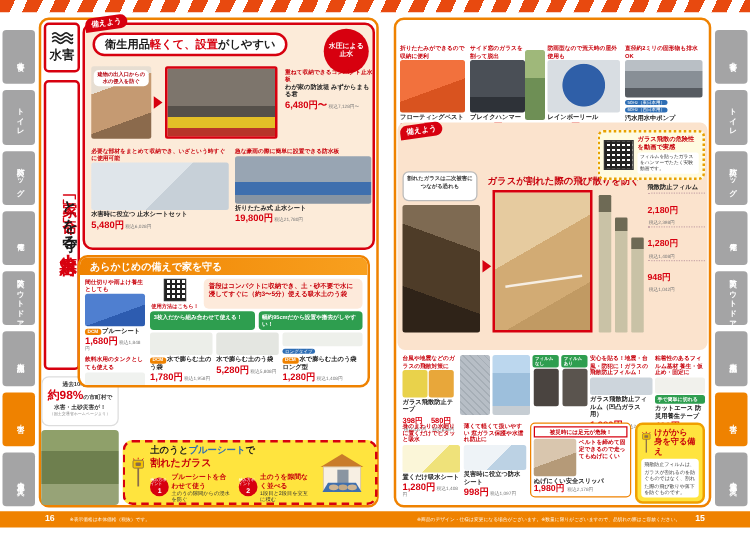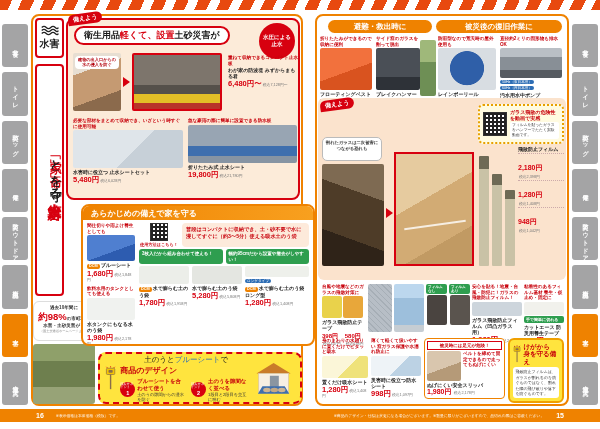--- a/index.html
+++ b/index.html
@@ -66,21 +66,21 @@
   .prod-name { font-size:5px; font-weight:bold; color:#222; line-height:1.2; }
   .brand { display:inline-block; background:#ef8200; color:#fff; font-size:3.8px; padding:0 2px; border-radius:2px;
     font-weight:bold; margin-right:1px; }
   .chip { display:inline-block; background:#2e6eb5; color:#fff; font-size:3.6px; padding:0 2px; border-radius:2px; margin:0 1px 1px 0; }
   .gchip { display:inline-block; background:#2e9e4f; color:#fff; font-size:4px; font-weight:bold; padding:1px 2px; border-radius:2px; }
   .priceline { line-height:1; }
   .price { color:#d7000f; font-weight:bold; font-size:7.5px; }
   .tax { color:#777; font-size:3.8px; margin-left:1px; }
 
   
-  #sec-prepare { position:absolute; left:81px; top:204px; width:234px; height:142px; background:#fff;
+  #sec-prepare { position:absolute; left:62px; top:204px; width:234px; height:106px; background:#fff;
     border:2px solid #ef8200; border-radius:8px; overflow:hidden; }
   .sec-header { height:14px; background:linear-gradient(90deg,#ef8200,#f8a01f); color:#fff; font-size:8px; font-weight:bold;
     display:flex; align-items:center; padding-left:8px; }
   .prepare-body { padding:3px 4px; display:flex; gap:4px; }
   #prep-col1 { width:52px; display:flex; flex-direction:column; gap:3px; }
   #prep-col2 { flex:1; }
   .prep-top { display:flex; gap:3px; margin-bottom:2px; }
   .qr-block { width:40px; display:flex; flex-direction:column; align-items:center; gap:1px; }
   .qr { width:18px; height:18px; border:1px solid #333; background:
       repeating-linear-gradient(0deg,#222 0 2px,transparent 2px 4px),
@@ -89,21 +89,21 @@
   .feature-box { flex:1; background:#fdeadb; border-radius:4px; color:#c7000b; font-weight:bold; font-size:5.2px;
     line-height:1.35; padding:3px 4px; }
   .gbadges { display:flex; gap:3px; margin-bottom:2px; }
   .gbadge { flex:1; background:#2e9e4f; color:#fff; font-size:4.5px; font-weight:bold; border-radius:3px; padding:2px 3px; line-height:1.25; }
   .prep-row3 { display:flex; gap:3px; }
 
   
   .tipbox { position:absolute; background:#ffe43e; border:2px dashed #d7000f; border-radius:8px; display:flex;
     align-items:center; padding:3px 5px; gap:4px; }
   #tip-left { left:98px; top:352px; width:204px; height:52px; }
-  .tip-title1 { font-size:7.5px; font-weight:normal;margin-left:24px; }
+  .tip-title1 { font-size:7.5px; font-weight:bold; }
   .tip-title2 { color:#c7000b; font-size:8px; font-weight:bold; }
   .tip-points { display:flex; gap:6px; margin-top:2px; }
   .point { display:flex; gap:2px; align-items:center; }
   .point-circle { width:15px; height:15px; background:#d7000f; color:#fff; border-radius:50%; font-size:3.2px;
     display:flex; flex-direction:column; align-items:center; justify-content:center; line-height:1.1; flex:none; }
   .point-circle b { font-size:5.5px; }
   .point-head { color:#c7000b; font-weight:bold; font-size:5.4px; }
   .point-sub { font-size:4.2px; color:#333; }
 
   
@@ -251,21 +251,21 @@
     <div>水害・土砂災害が！</div>
     <div class="note">（国土交通省ホームページより）</div>
   </div>
   <div id="river-photo"></div>
 
   <div id="sec-stop">
     <span class="tag" id="stop-tag">備えよう</span>
     <div class="pill" id="stop-headline">
         <span class="seg-dark">衛生用品</span>
         <span class="seg-red">軽くて、設置</span>
-        <span class="seg-dark">土砂災害が</span>
+        <span class="seg-dark">がしやすい</span>
       </div>
     <div id="stop-round">水圧による止水</div>
     <div id="stop-photos">
       <div id="stop-photo1">
         <div class="photo-bubble">建物の出入口からの水の侵入を防ぐ</div>
       </div>
       <div class="red-arrow"></div>
       <div id="stop-photo2"></div>
     </div>
     <div id="stop-p1">
@@ -344,21 +344,21 @@
 
   <div class="tipbox" id="tip-left">
     <svg width="15" height="34" viewBox="0 0 16 34">
       <path d="M2 1 l2 2 M14 1 l-2 2 M8 0 v2" stroke="#d7000f" stroke-width="1" fill="none"></path>
       <rect x="7" y="9" width="2" height="24" fill="#8a6d4a"></rect>
       <rect x="2" y="3" width="12" height="9" rx="1.5" fill="#f5c400" stroke="#8a6d4a"></rect>
       <rect x="5" y="5.5" width="6" height="4" rx="1" fill="#8a6d4a"></rect>
     </svg>
     <div class="tip-text">
       <div class="tip-title1"><span class="seg-dark">土のうと</span><span class="seg-blue">ブルーシート</span><span class="seg-dark">で</span></div>
-      <div class="tip-title2">商品のデザイン</div>
+      <div class="tip-title2">割れたガラス</div>
       <div class="tip-points" id="tip-points">
           <div class="point">
             <div class="point-circle">
               <span class="">積み方ポイント</span>
               <b class="">1</b>
             </div>
             <div class="point-body">
               <div class="point-head">ブルーシートを合わせて使う</div>
               <div class="point-sub">土のうの隙間からの浸水を防ぐ</div>
             </div>
@@ -379,22 +379,20 @@
       <polygon points="6,16 29,2 52,16" fill="#c97b2a"></polygon>
       <rect x="9" y="16" width="40" height="26" fill="#f7efe3" stroke="#d9c6a8"></rect>
       <rect x="24" y="19" width="12" height="21" fill="#8a95a1"></rect>
       <polygon points="8,43 50,43 44,33 14,33" fill="#3f6fae"></polygon>
       <ellipse cx="20" cy="38" rx="5" ry="3" fill="#cdb493"></ellipse>
       <ellipse cx="30" cy="38" rx="5" ry="3" fill="#c2a884"></ellipse>
       <ellipse cx="40" cy="38" rx="5" ry="3" fill="#cdb493"></ellipse>
     </svg>
   </div>
 
-  <div class="hdr" id="hdr-rescue">避難・救出時に</div>
-  <div class="hdr" id="hdr-recovery">被災後の復旧作業に</div>
   <div id="rescue-cards">
       <div class="prod" style="width: 52px;">
         <div class="prod-copy">折りたたみができるので収納に便利</div>
         <div class="prod-photo" style="height: 42px; background: linear-gradient(160deg, rgb(242, 113, 61) 0px, rgb(242, 113, 61) 55%, rgb(217, 83, 31) 55%);"></div>
         <div class="prod-name">フローティングベスト</div>
         <div class="priceline"><span class="price">5,980円</span><span class="tax">税込6,578円</span></div>
       </div>
       <div class="prod" style="width: 44px;">
         <div class="prod-copy">サイド窓のガラスを割って脱出</div>
         <div class="prod-photo" style="height: 42px; background: linear-gradient(rgb(74, 79, 86) 0px, rgb(74, 79, 86) 70%, rgb(46, 50, 56) 70%);"></div>
@@ -415,20 +413,21 @@
         <div class="prod-photo" style="height: 30px; background: linear-gradient(rgb(185, 191, 197) 0px, rgb(185, 191, 197) 30%, rgb(136, 143, 150) 30%, rgb(136, 143, 150) 75%, rgb(86, 91, 97) 75%);"></div>
         <div class="chiprow"><span class="chip">50Hz（東日本用）</span><span class="chip">60Hz（西日本用）</span></div>
         <div class="prod-name">汚水用水中ポンプ</div>
         <div class="priceline"><span class="price">各18,800円</span><span class="tax">税込20,680円</span></div>
       </div>
     </div>
 
   <div id="glass-panel"></div>
   <span class="tag" id="glass-tag">備えよう</span>
   <div id="glass-bubble">割れたガラスは二次被害につながる恐れも</div>
+  <div id="glass-subhead">ガラスが割れた際の飛び散りを防ぐ</div>
   <div id="broken-photo"></div>
   <div class="red-arrow" id="glass-arrow"></div>
   <div id="hand-photo"></div>
   <div id="film-packs">
     <div class="pack" style="height:110px"></div>
     <div class="pack" style="height:92px"></div>
     <div class="pack" style="height:76px"></div>
   </div>
   <div id="film-price-card">
     <div class="film-name">飛散防止フィルム</div>

